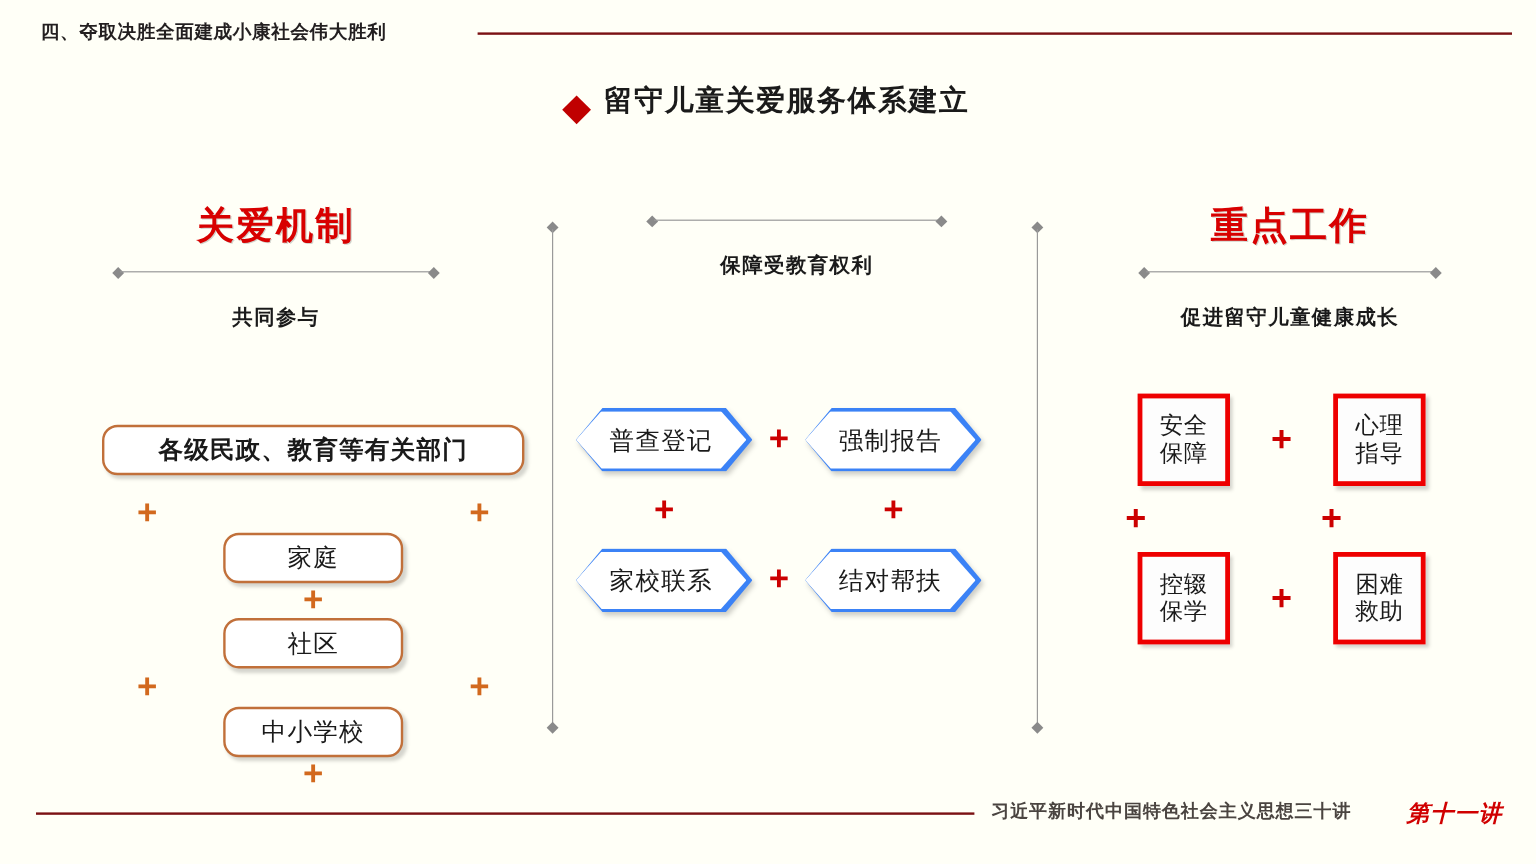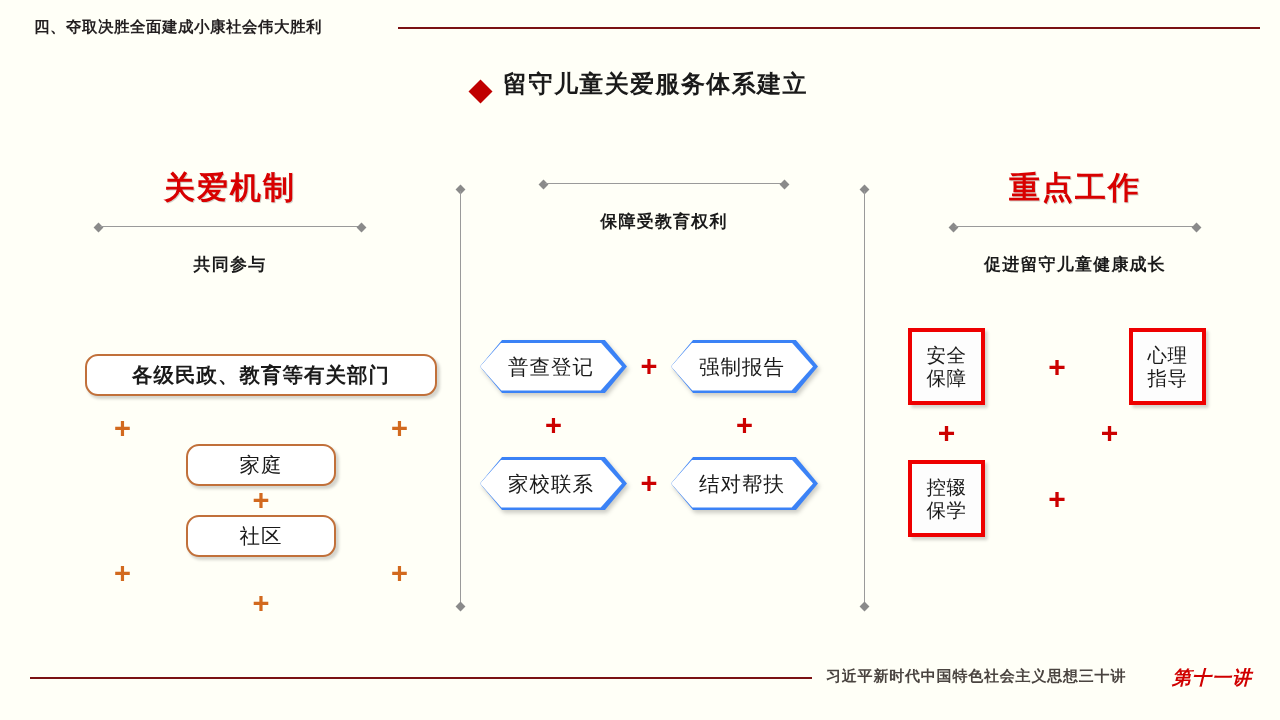--- a/index.html
+++ b/index.html
@@ -286,22 +286,21 @@
     justify-content: center;
     font-size: 19.5px;
     line-height: 1.14;
     color: #1a1a1a;
     letter-spacing: 0.5px;
     white-space: nowrap;
   }
   .c3-row {
     display: flex;
     align-items: center;
-    justify-content: flex-start;
-    gap: 29px;
+    justify-content: center;
   }
   .c3-row .plus { width: 86px; text-align: center; font-size: 30px; }
   .c3-plusrow {
     display: flex;
     height: 55px;
     align-items: center;
   }
   .c3-plusrow .plus { width: 77px; text-align: center; font-size: 30px; }
   .c3-plusrow .spacer { width: 86px; }
 
@@ -392,20 +391,21 @@
         <span class="plus plus-orange">+</span>
         <div class="rbox">社区</div>
       </div>
 
       <div class="c1-plusrow">
         <span class="plus plus-orange a">+</span>
         <span class="plus plus-orange b">+</span>
       </div>
 
       <div class="c1-row">
+        <div class="rbox">中小学校</div>
         <span class="plus plus-orange">+</span>
       </div>
     </div>
   </div>
 
   <div class="column col-2">
     <div class="h-divider">
       <span class="dia l"></span>
       <span class="hline"></span>
       <span class="dia r"></span>
@@ -476,20 +476,24 @@
         <span class="spacer"></span>
         <span class="plus plus-red">+</span>
       </div>
 
       <div class="c3-row">
         <div class="sqbox">
           <span>控辍</span>
           <span>保学</span>
         </div>
         <span class="plus plus-red">+</span>
+        <div class="sqbox">
+          <span>困难</span>
+          <span>救助</span>
+        </div>
       </div>
     </div>
   </div>
 
 </div>
 
 <div class="slide-footer">
   <div class="footer-rule"></div>
   <div class="footer-text">习近平新时代中国特色社会主义思想三十讲</div>
   <div class="footer-badge">第十一讲</div>

